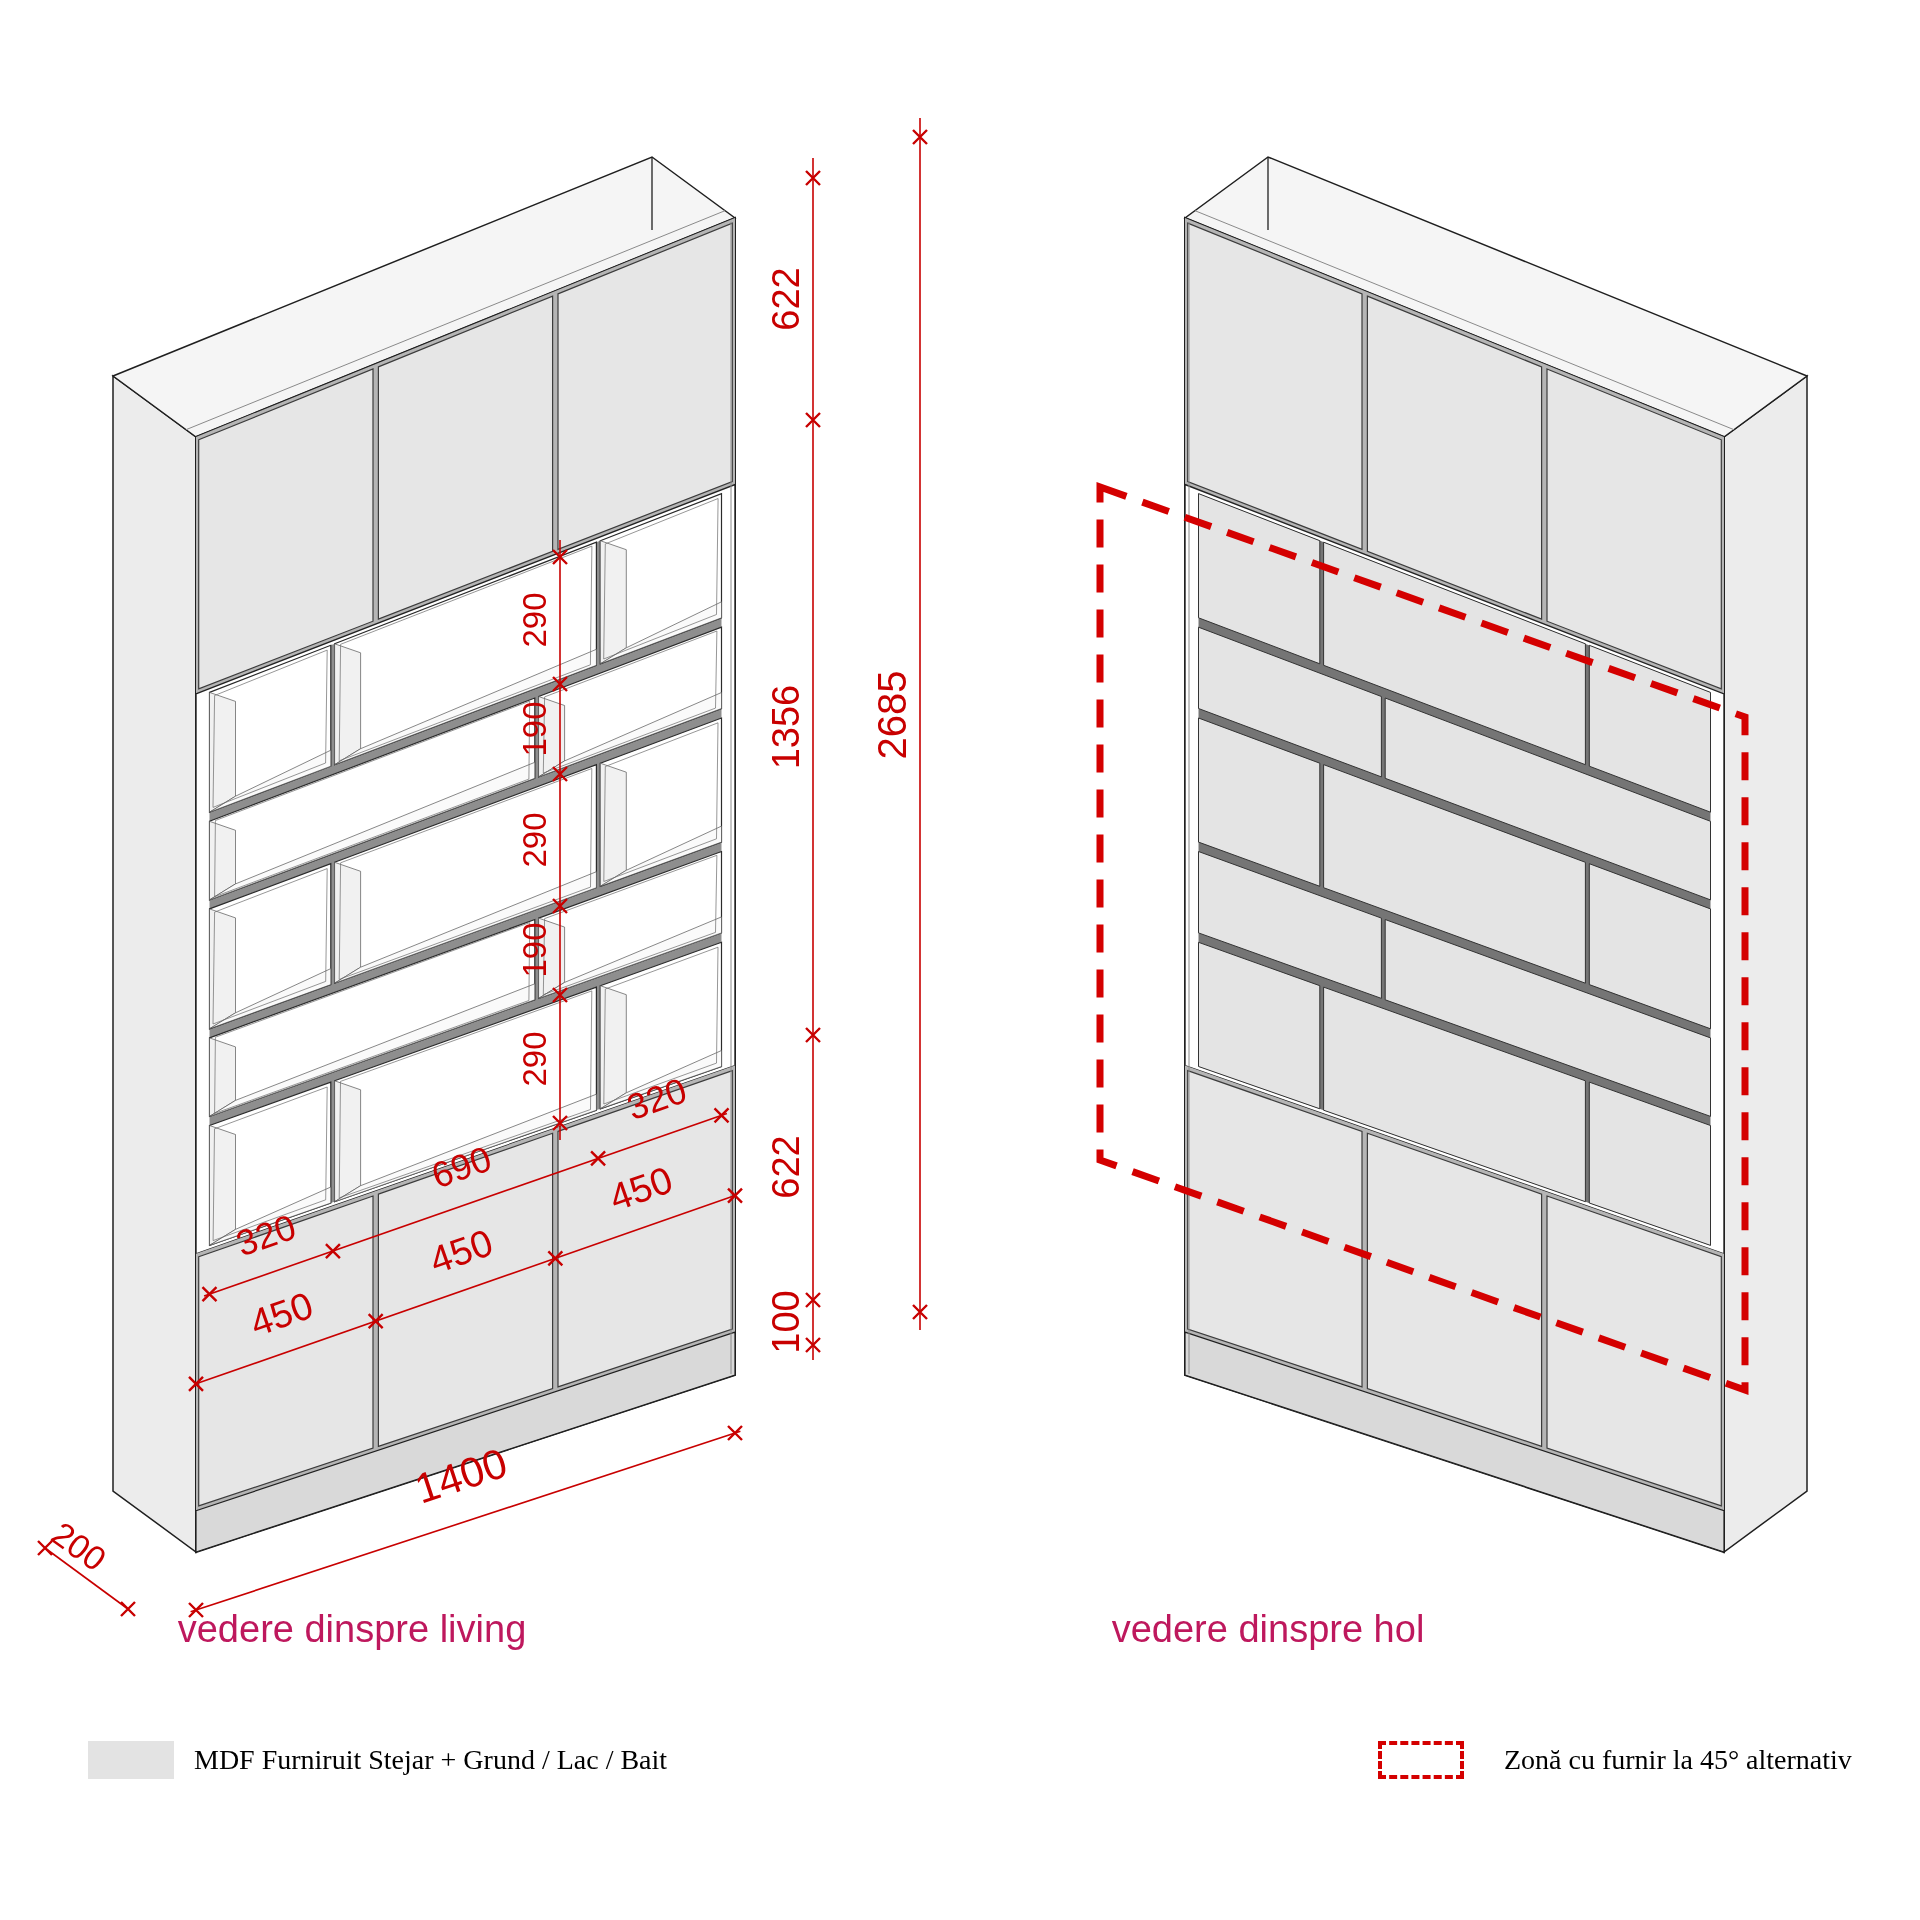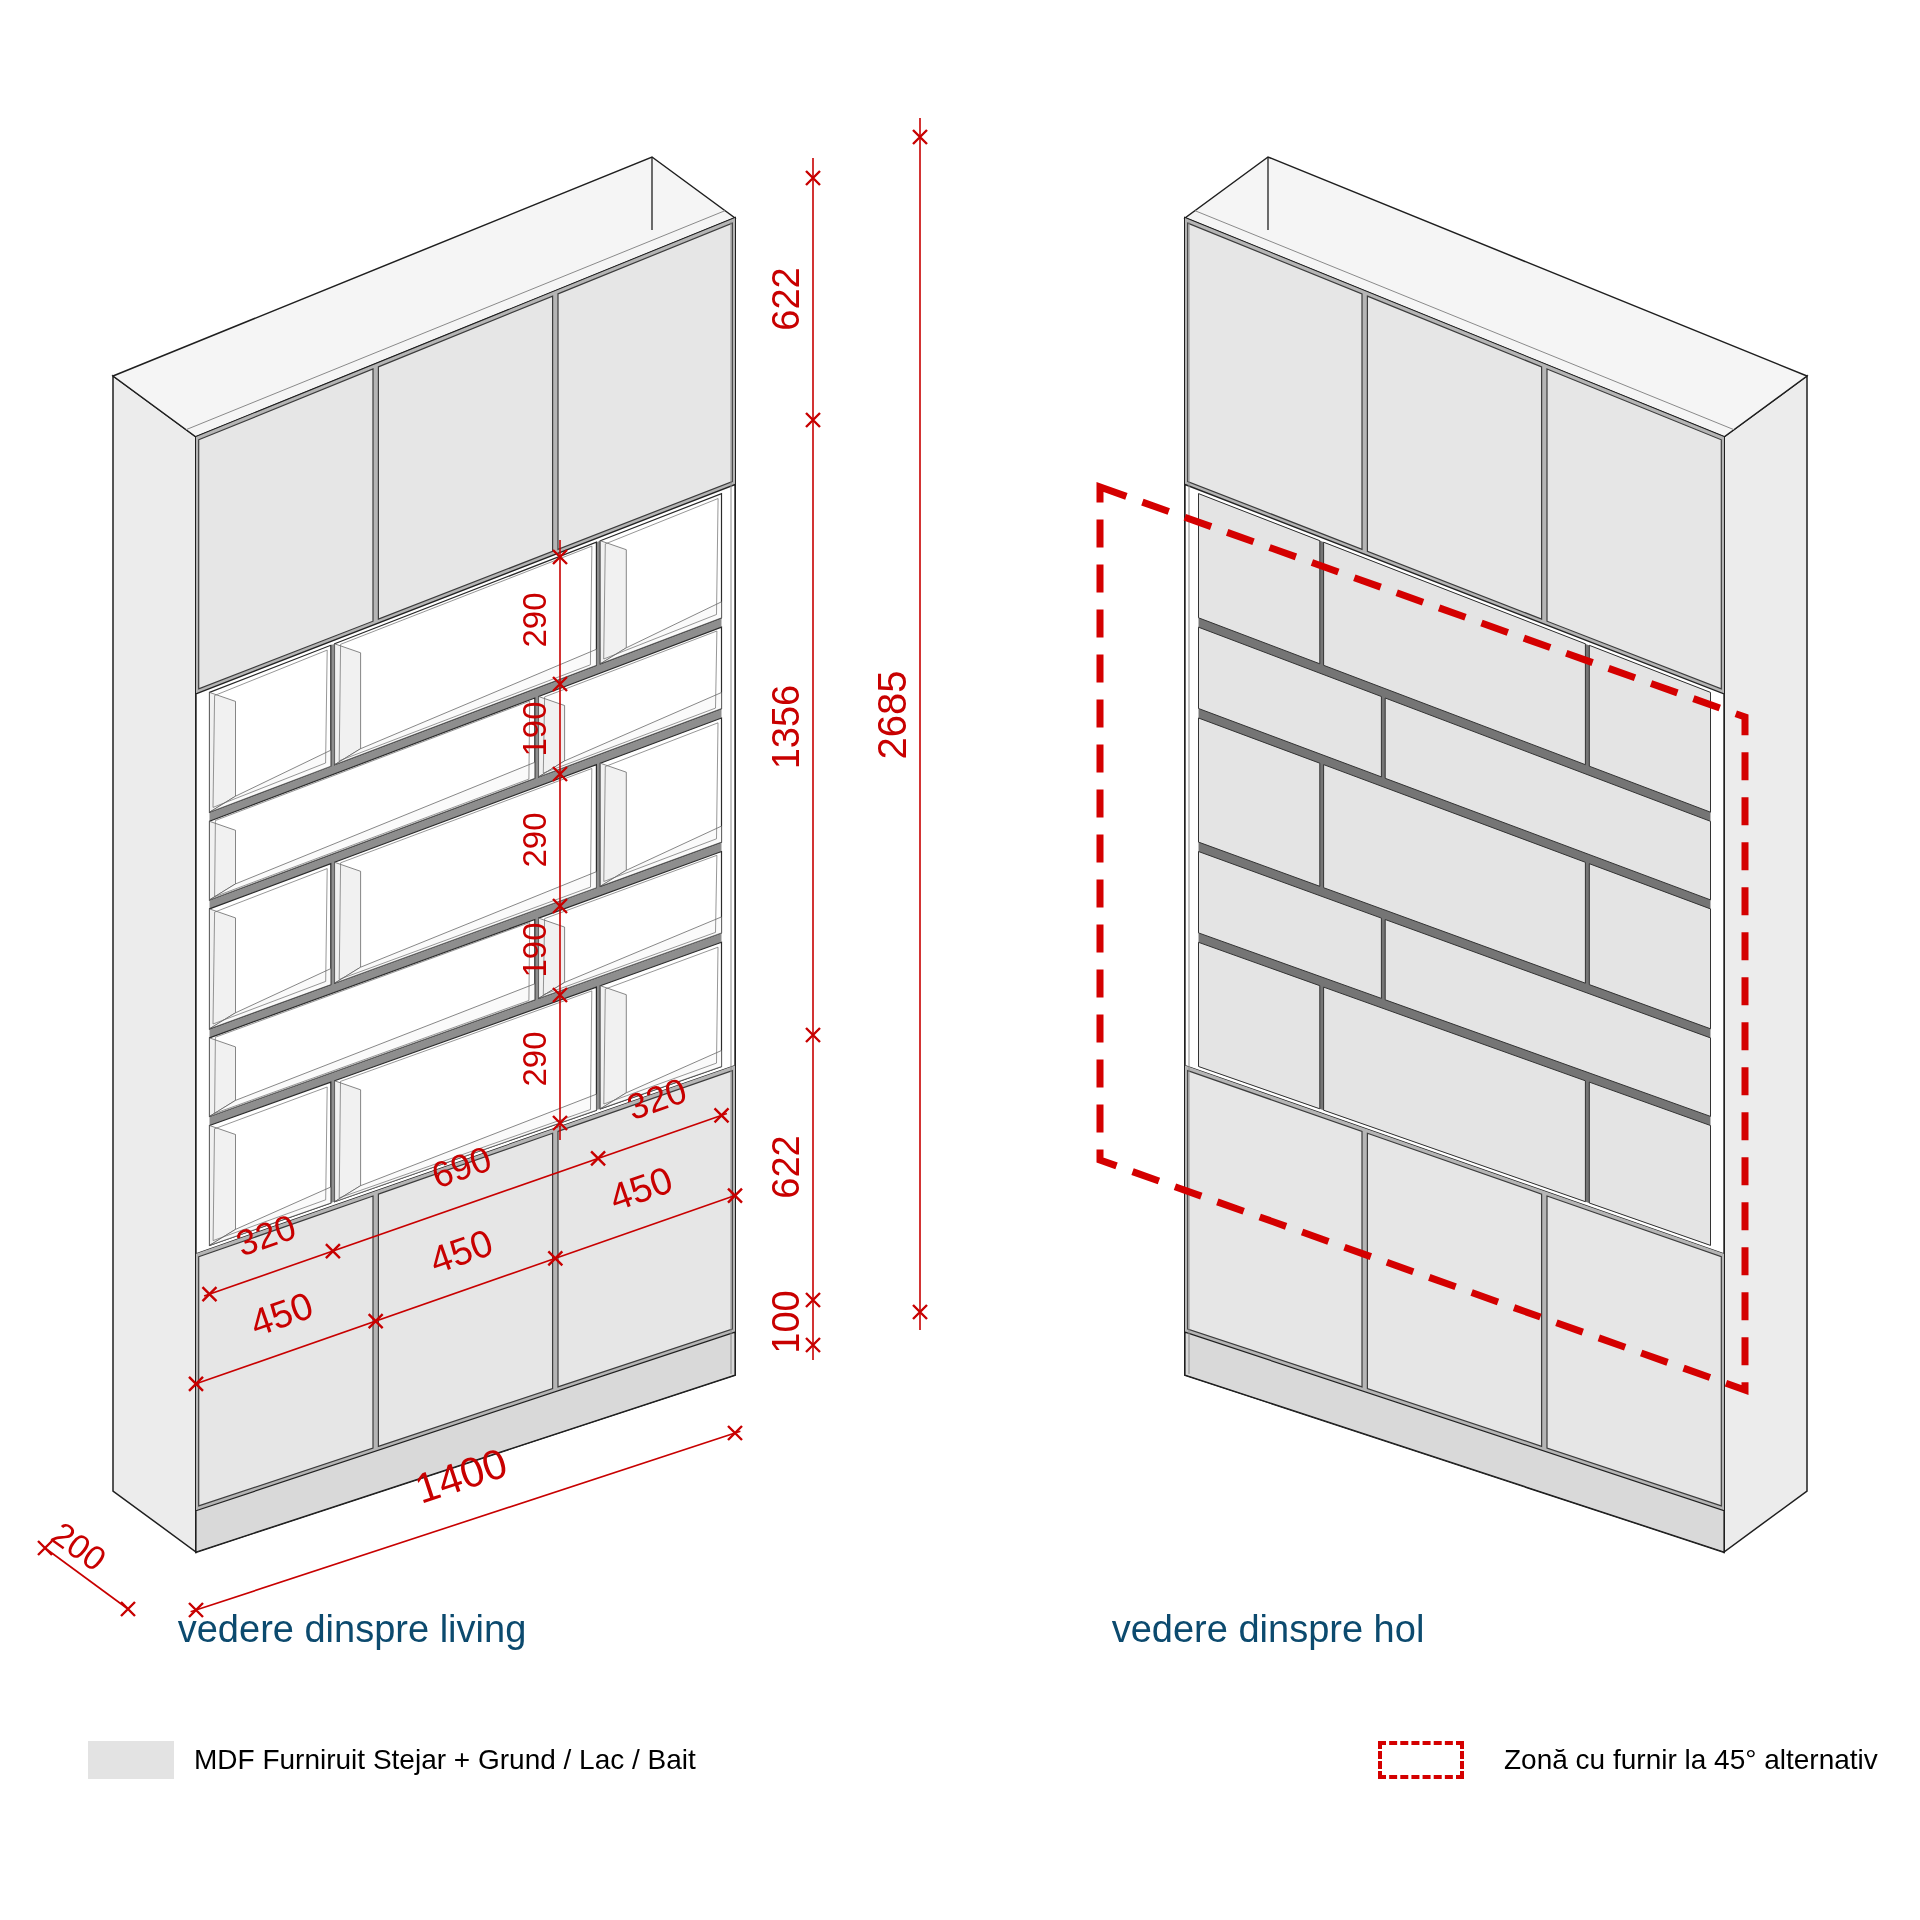--- a/index.html
+++ b/index.html
@@ -2,22 +2,22 @@
 <html><head>
 <meta charset="utf-8">
 <style>
   html,body{margin:0;padding:0;background:#ffffff;}
   body{width:1920px;height:1920px;position:relative;overflow:hidden;
        font-family:"Liberation Sans",sans-serif;}
   svg text{font-family:"Liberation Sans",sans-serif;}
   .dim{fill:#c80000;}
   .ln{stroke:#c80000;stroke-width:1.6;fill:none;}
   .tk{stroke:#c80000;stroke-width:2.4;fill:none;}
-  .view-label{position:absolute;transform:translateX(-50%);font-size:38px;color:#0c4a6e;white-space:nowrap;}
-  .legend{position:absolute;top:1738px;left:0;width:1598px;height:60px;}
+  .view-label{position:absolute;transform:translateX(-50%);font-size:38px;color:#be185d;white-space:nowrap;}
+  .legend{position:absolute;top:1738px;left:0;width:1598px;height:60px;font-family:Liberation Serif, serif;}
   .legend-item{position:absolute;display:flex;align-items:center;height:44px;}
   .legend-label{font-size:28px;color:#000;margin-left:20px;white-space:nowrap;}
   .sw{width:86px;height:38px;box-sizing:border-box;flex:0 0 auto;}
   .sw-oak{background:#e3e3e3;}
   .sw-agt{background:#ffffff;border:3px solid #000;}
   .sw-zone{background:#ffffff;border:4px dashed #d40000;}
 </style>
 </head>
 <body>
 

